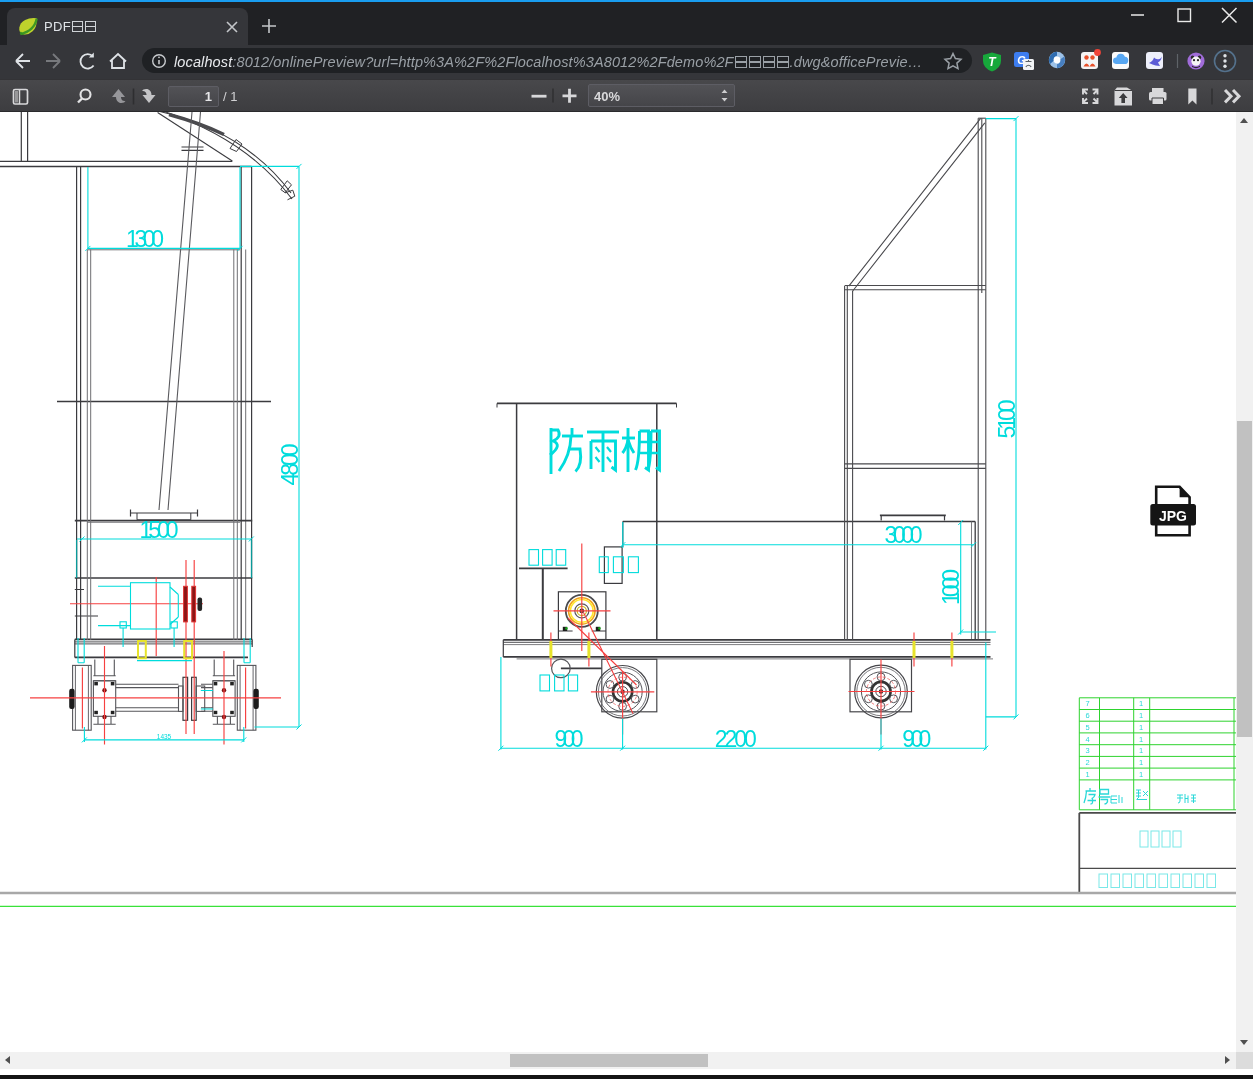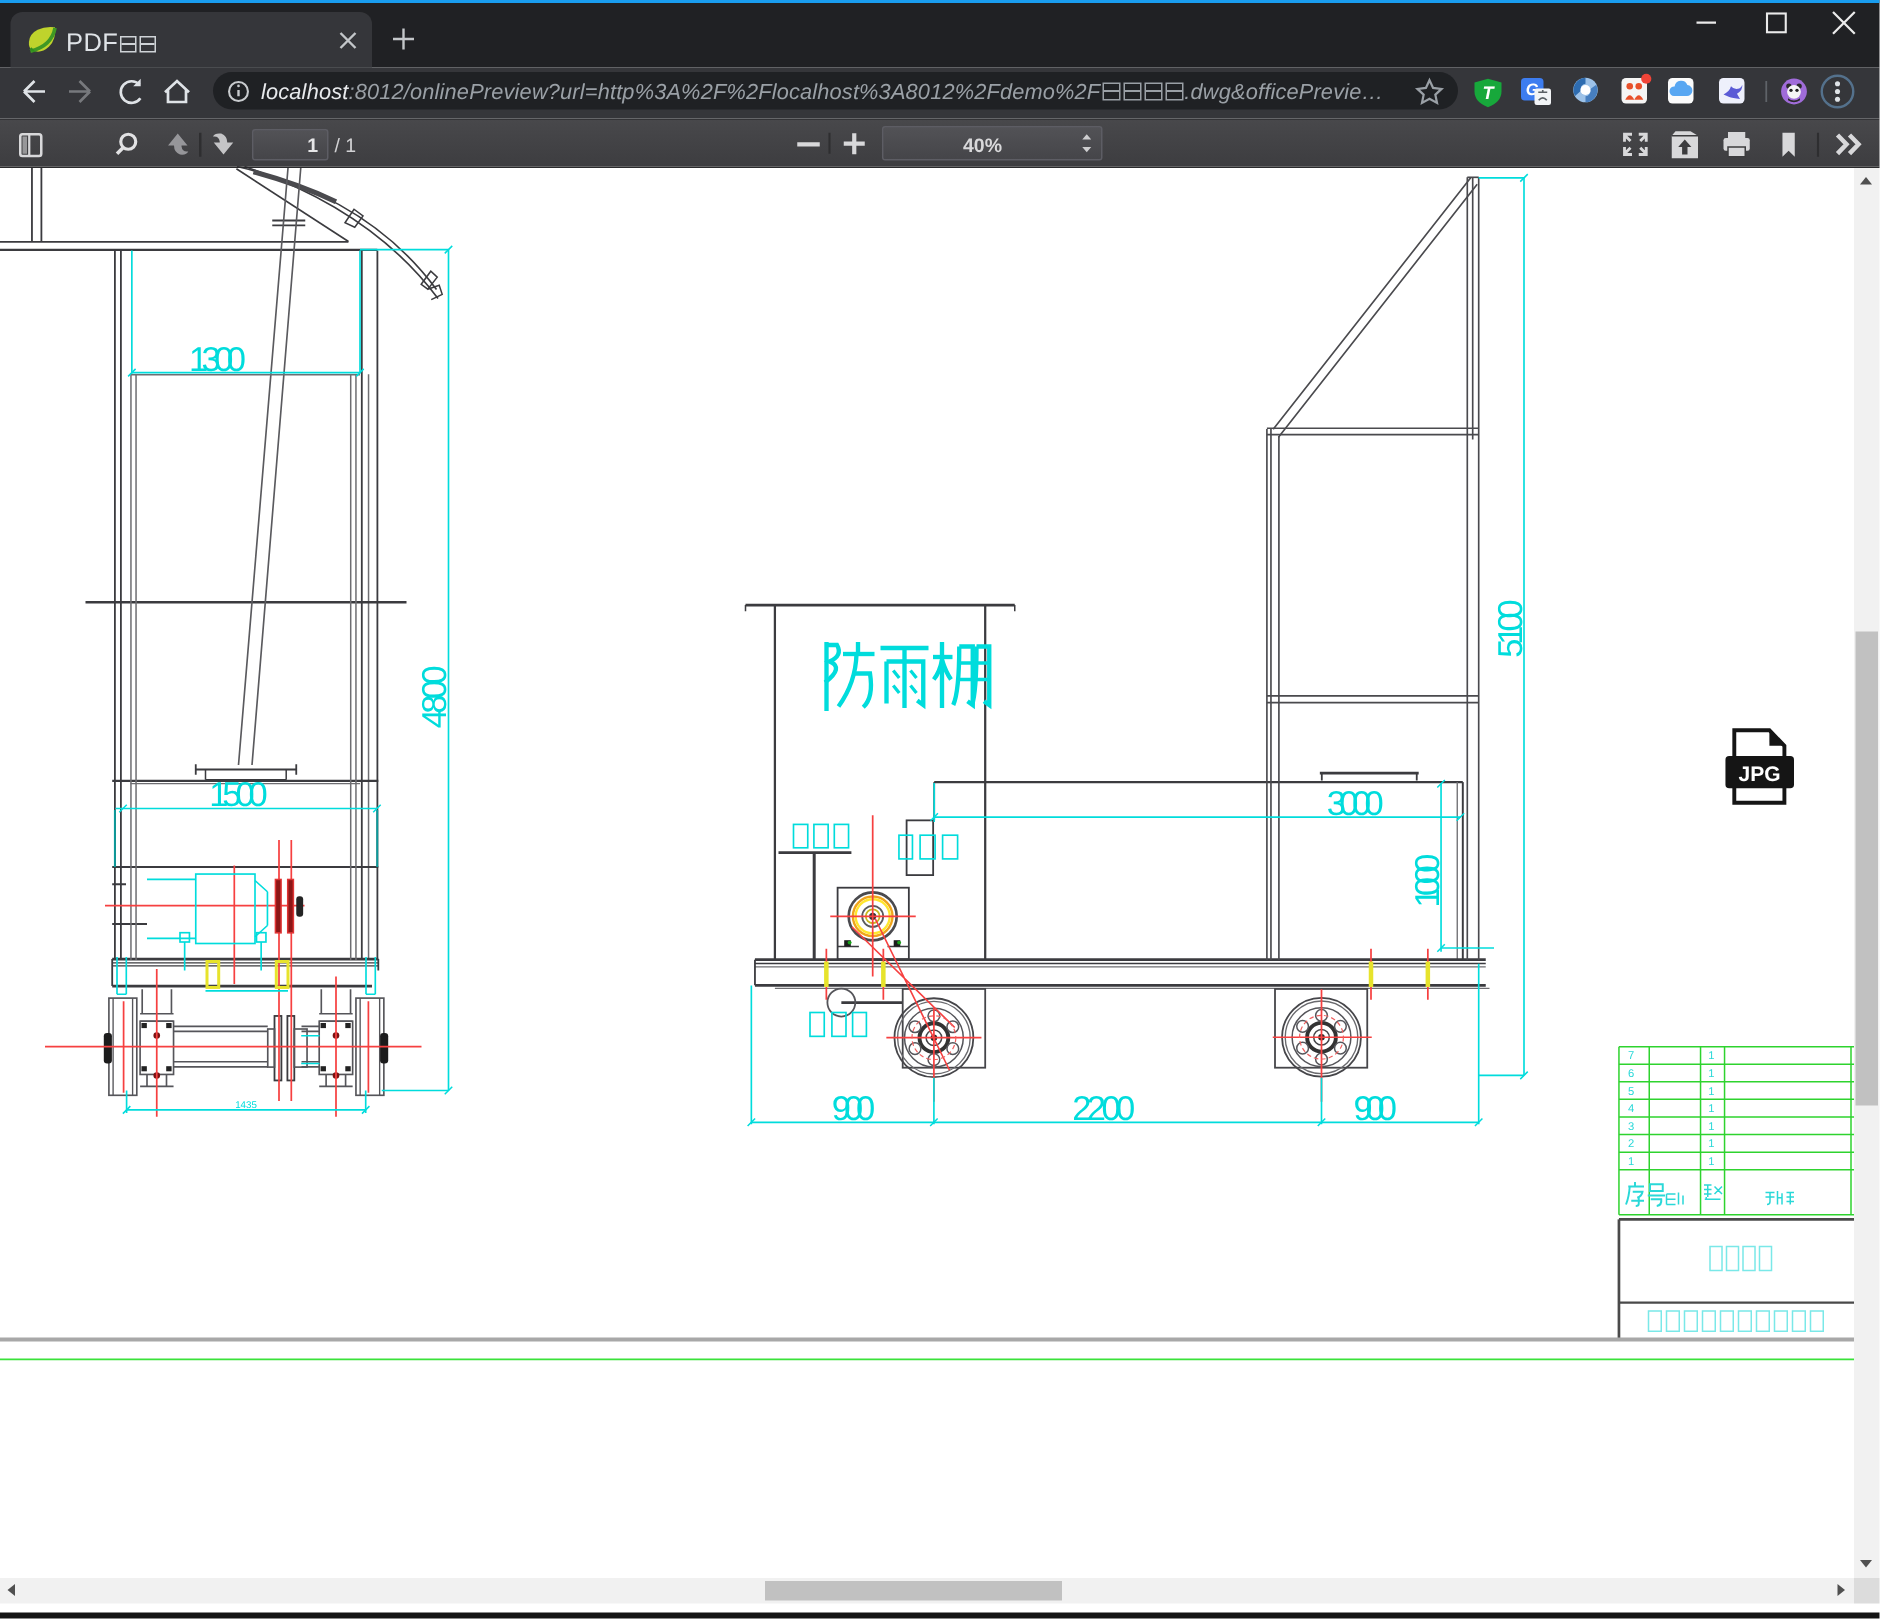--- a/index.html
+++ b/index.html
@@ -1,20 +1,20 @@
 <!DOCTYPE html>
 <html><head>
 <meta charset="utf-8">
 <style>
 html,body{margin:0;padding:0;}
 body{width:1253px;height:1079px;overflow:hidden;position:relative;background:#fff;font-family:"Liberation Sans",sans-serif;}
 #titlebar{position:absolute;left:0;top:0;width:1253px;height:45px;background:#202124;}
 #bluestrip{position:absolute;left:0;top:0;width:1253px;height:2px;background:#199df0;}
 #tab{position:absolute;left:7px;top:8px;width:241px;height:37px;background:#35363a;border-radius:8px 8px 0 0;}
-#tabtitle{position:absolute;left:44px;top:19px;font-size:17px;color:#dfe3e7;letter-spacing:.3px;}
+#tabtitle{position:absolute;left:44px;top:19px;font-size:13px;color:#dfe3e7;letter-spacing:.3px;}
 .zhg{display:inline-block;width:11px;height:11px;margin-left:1.5px;vertical-align:-1px;border:1px solid #cfd3d7;box-sizing:border-box;background:linear-gradient(rgba(0,0,0,0) 42%,#cfd3d7 42%,#cfd3d7 58%,rgba(0,0,0,0) 58%);}
 .ub{display:inline-block;width:12px;height:12px;margin:0 1px;vertical-align:-1px;border:1px solid #9aa0a6;box-sizing:border-box;background:linear-gradient(rgba(0,0,0,0) 42%,#9aa0a6 42%,#9aa0a6 56%,rgba(0,0,0,0) 56%);}
 #navbar{position:absolute;left:0;top:45px;width:1253px;height:34px;background:#35363a;font-style:italic;}
 #urlpill{position:absolute;left:142px;top:2.5px;width:830px;height:25px;border-radius:13px;background:#1f2124;}
 #urltext{position:absolute;left:174px;top:8.5px;font-size:14.5px;letter-spacing:0.12px;color:#9aa0a6;white-space:nowrap;}
 #urltext b{color:#e8eaed;font-weight:normal;}
 #pdfbar{position:absolute;left:0;top:79px;width:1253px;height:32.5px;background:linear-gradient(#48484b,#3d3d40);border-top:1px solid #333336;border-bottom:1px solid #2a2a2c;box-sizing:border-box;}
 .pbox{position:absolute;background:linear-gradient(#525256,#454549);border:1px solid #5d5d64;border-radius:2px;box-sizing:border-box;}
 #content{position:absolute;left:0;top:111px;width:1253px;height:968px;background:#fff;}
 
@@ -468,21 +468,21 @@
   <circle cx="1225" cy="10.8" r="1.7" fill="#dfe3e7"></circle>
   <circle cx="1225" cy="16" r="1.7" fill="#dfe3e7"></circle>
   <circle cx="1225" cy="21.2" r="1.7" fill="#dfe3e7"></circle>
 </svg>
 </div>
 <div id="pdfbar">
 <div class="pbox" style="left:167.5px;top:5.5px;width:51px;height:21px;"></div>
 <div style="position:absolute;left:167px;top:9px;width:45px;text-align:right;font-size:13px;font-weight:bold;color:#e6e6e8;">1</div>
 <div style="position:absolute;left:223px;top:9px;font-size:13px;color:#d2d2d4;">/ 1</div>
 <div class="pbox" style="left:588px;top:4px;width:146.5px;height:22.5px;"></div>
-<div style="position:absolute;left:594px;top:8.5px;font-size:13px;font-weight:bold;color:#d8d8da;margin-left:48px;">40%</div>
+<div style="position:absolute;left:594px;top:8.5px;font-size:13px;font-weight:bold;color:#d8d8da;">40%</div>
 <svg width="1253" height="32" style="position:absolute;left:0;top:0" fill="none">
 
   <rect x="13.5" y="9.5" width="14" height="14.5" rx="1.5" stroke="#d8d8da" stroke-width="1.7"></rect>
   <path d="M19.5 9.5 L19.5 24" stroke="#d8d8da" stroke-width="1.5"></path>
   <rect x="15" y="11" width="3" height="11.5" fill="rgba(255,255,255,.45)"></rect>
 
   <circle cx="85.5" cy="14.5" r="5" stroke="#e2e2e4" stroke-width="2.1"></circle>
   <path d="M82 18.5 L78 22.5" stroke="#e2e2e4" stroke-width="2.4"></path>
 
   <path d="M118.5 9 L112 17 L116 17 Q116 21.5 120 23 Q124.5 23.5 125.5 21 Q121.5 21.5 121 17.5 L121 17 L125 17 Z" fill="#96969a"></path>

